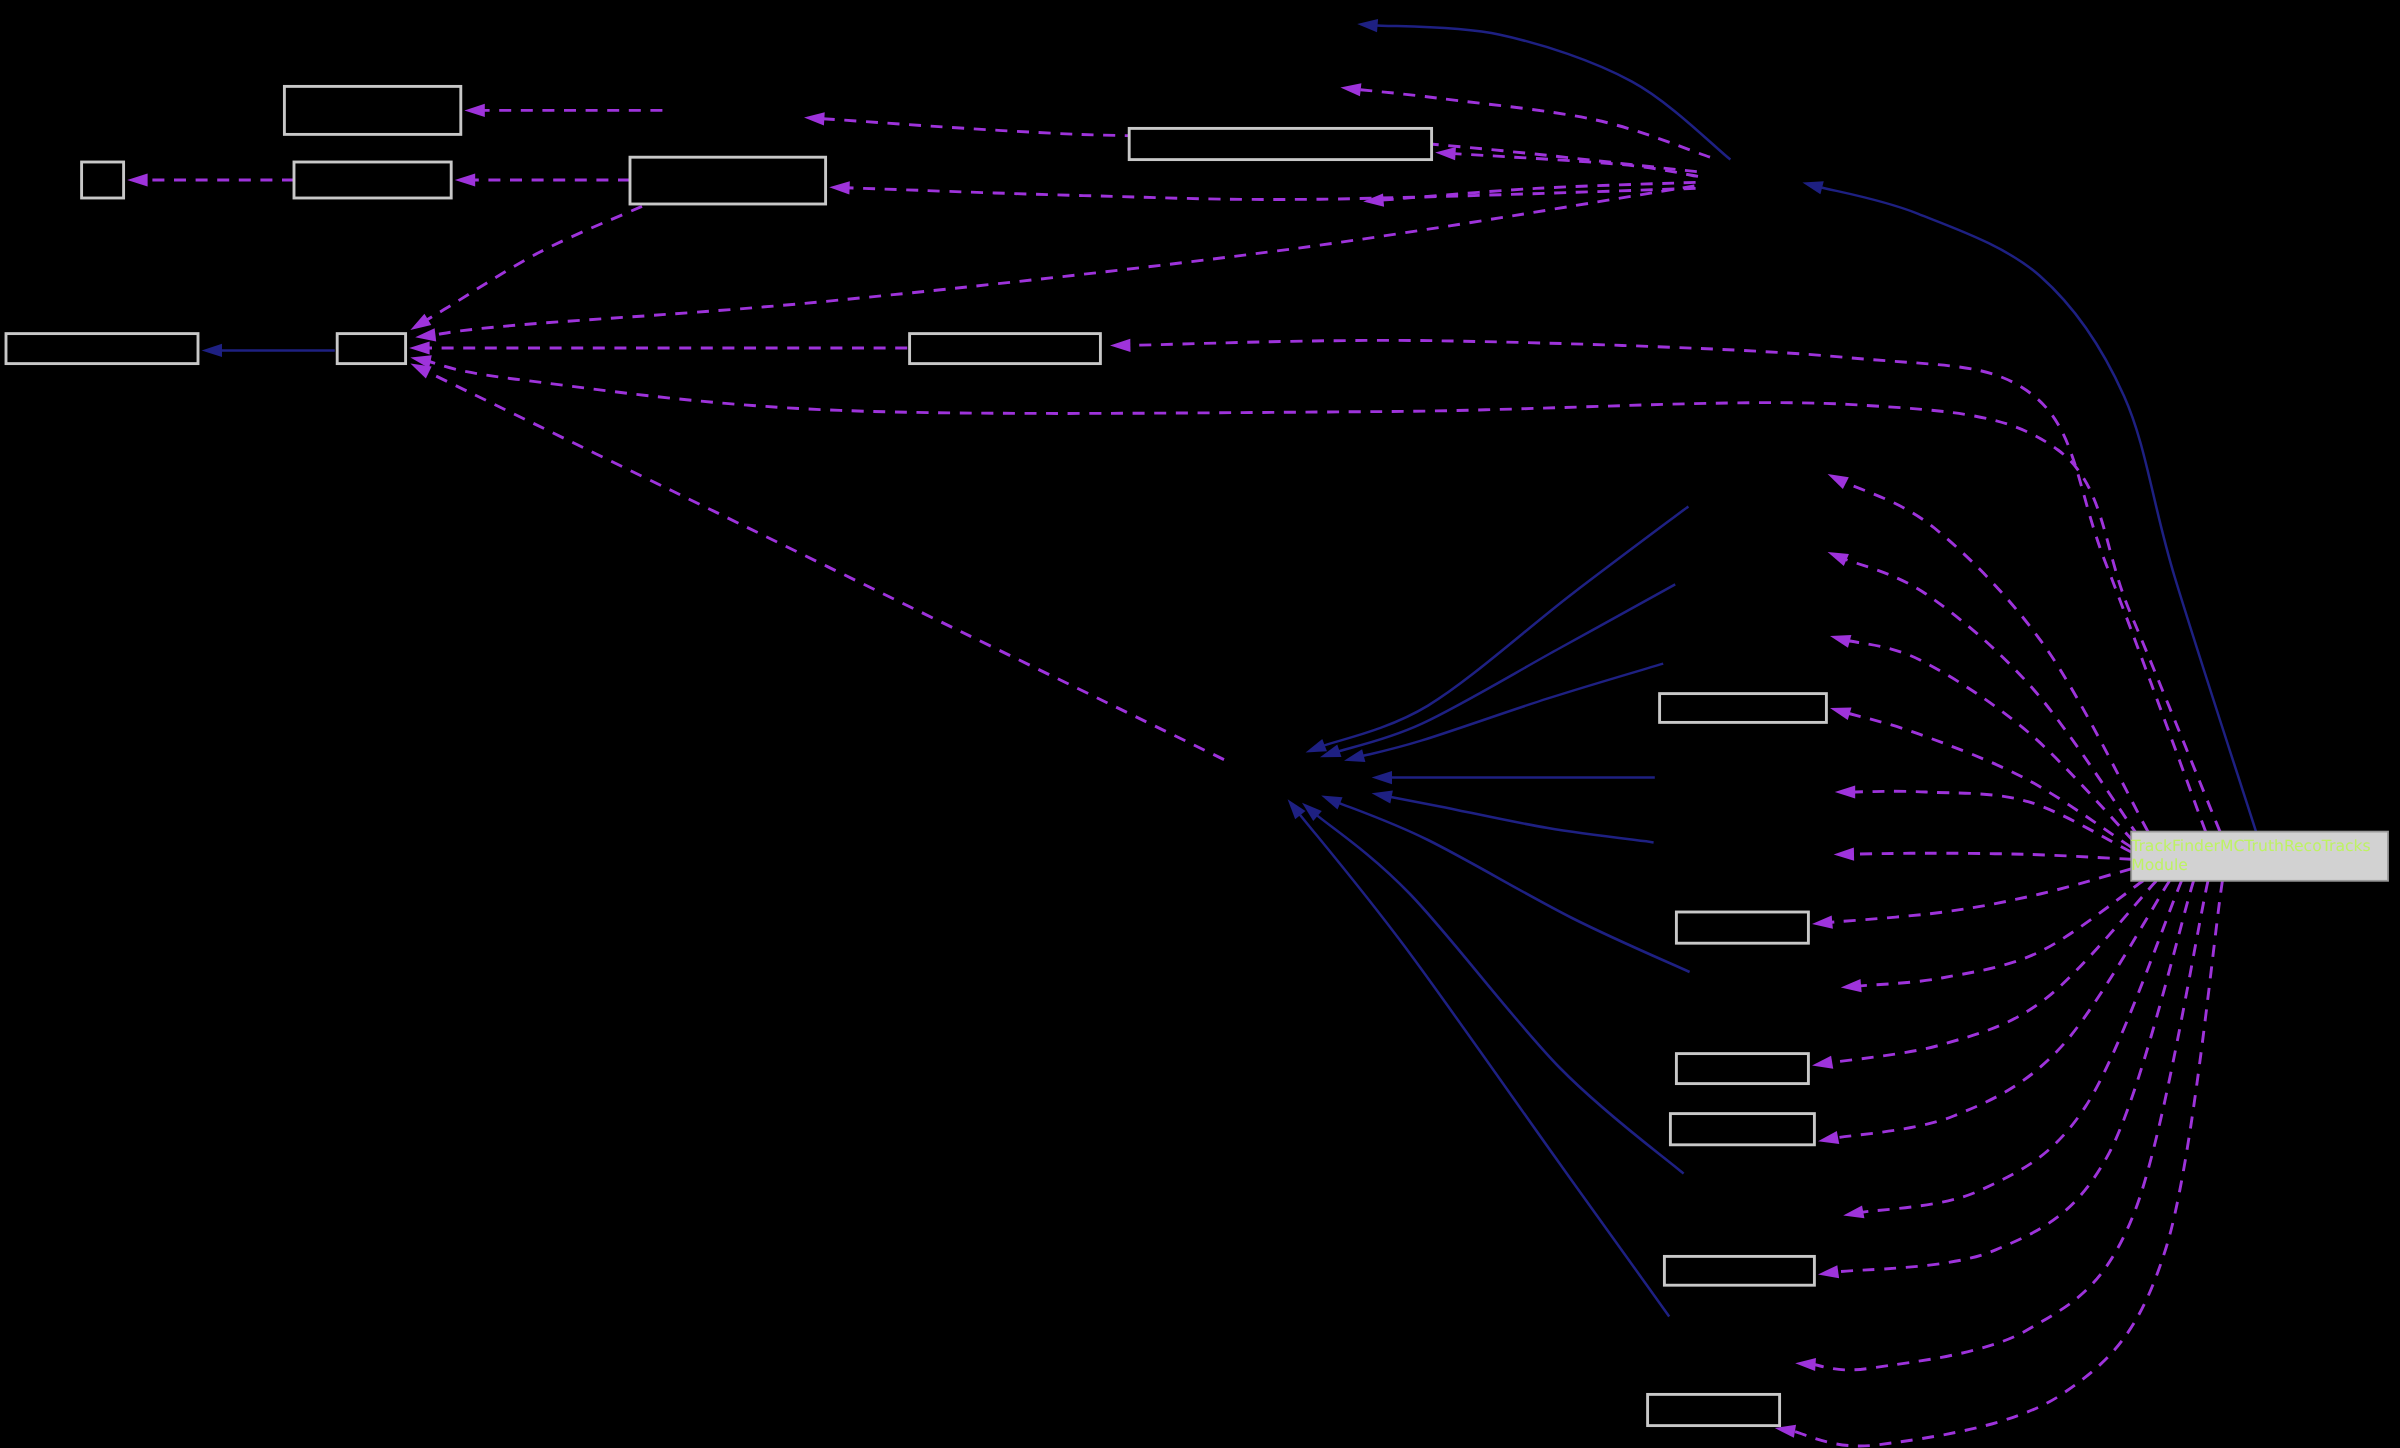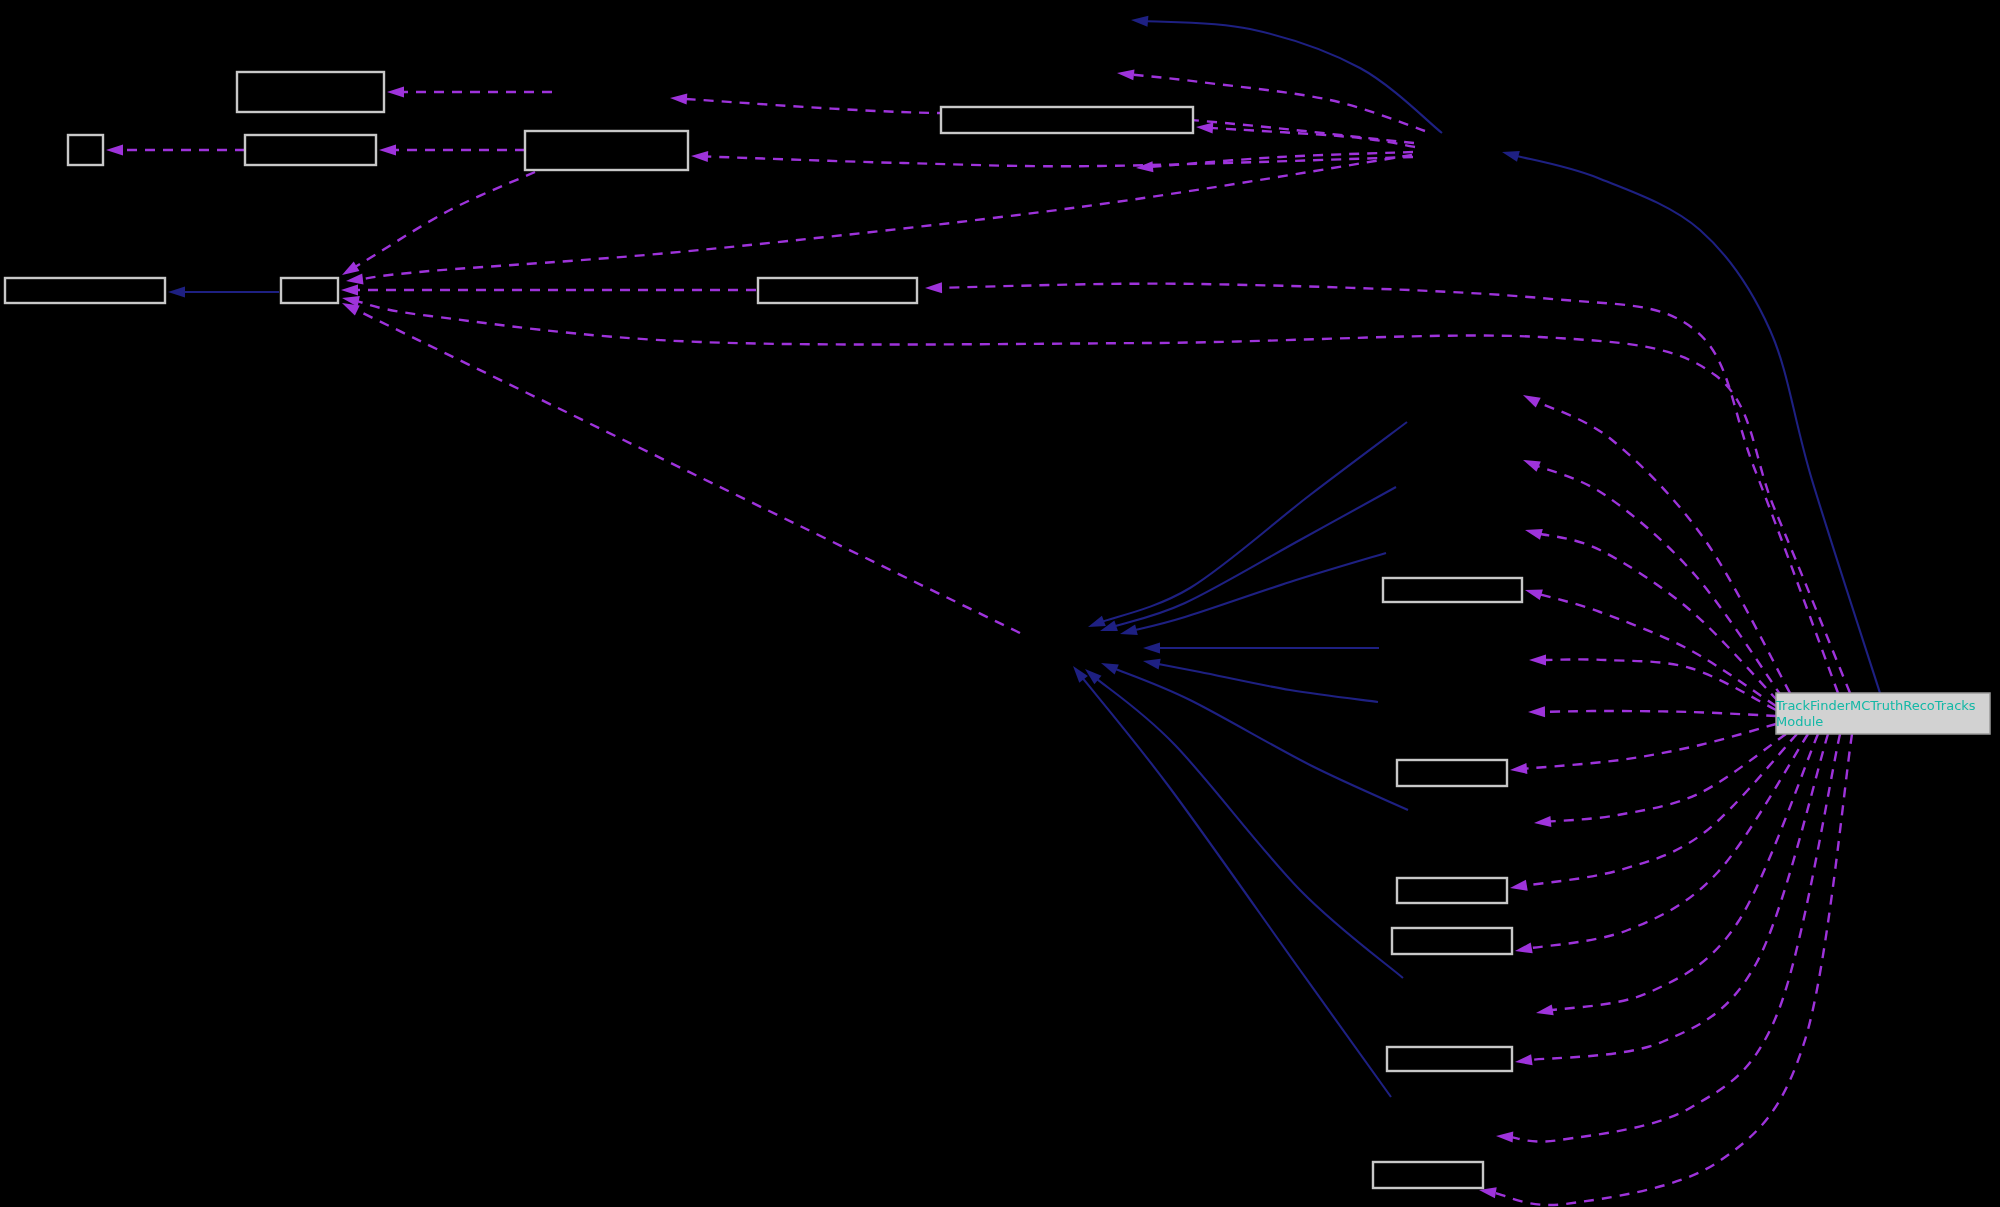--- a/index.html
+++ b/index.html
@@ -102,14 +102,14 @@
       <rect x="281" y="278" width="57" height="25" fill="#000000" stroke="#c8c8c8" stroke-width="2.4"></rect>
       <rect x="758" y="278" width="159" height="25" fill="#000000" stroke="#c8c8c8" stroke-width="2.4"></rect>
       <rect x="1383" y="578" width="139" height="24" fill="#000000" stroke="#c8c8c8" stroke-width="2.4"></rect>
       <rect x="1397" y="760" width="110" height="26" fill="#000000" stroke="#c8c8c8" stroke-width="2.4"></rect>
       <rect x="1397" y="878" width="110" height="25" fill="#000000" stroke="#c8c8c8" stroke-width="2.4"></rect>
       <rect x="1392" y="928" width="120" height="26" fill="#000000" stroke="#c8c8c8" stroke-width="2.4"></rect>
       <rect x="1387" y="1047" width="125" height="24" fill="#000000" stroke="#c8c8c8" stroke-width="2.4"></rect>
       <rect x="1373" y="1162" width="110" height="26" fill="#000000" stroke="#c8c8c8" stroke-width="2.4"></rect>
       <rect x="1776" y="693" width="214" height="41" fill="#d2d2d2" stroke="#9a9a9a" stroke-width="1.5"></rect>
     </svg>
-  <div id="module-label" style="left: 1776px; top: 693px; width: 214px; height: 41px; color: #14b8a6;">TrackFinderMCTruthRecoTracks Module</div>
+  <div id="module-label" style="left: 1776px; top: 693px; width: 214px; height: 41px; color: #bef264;">TrackFinderMCTruthRecoTracks Module</div>
 </div>
 
 </body></html>

